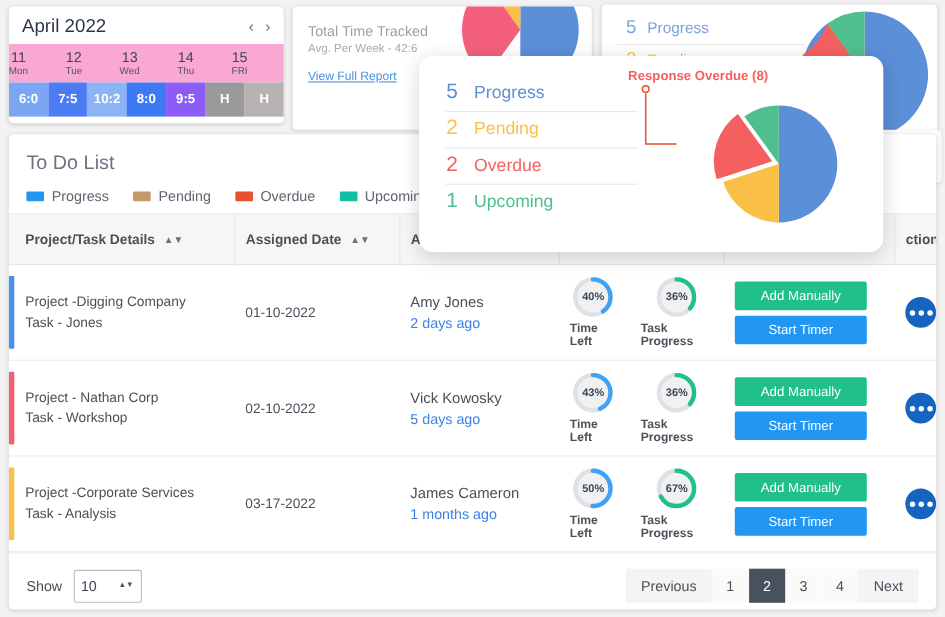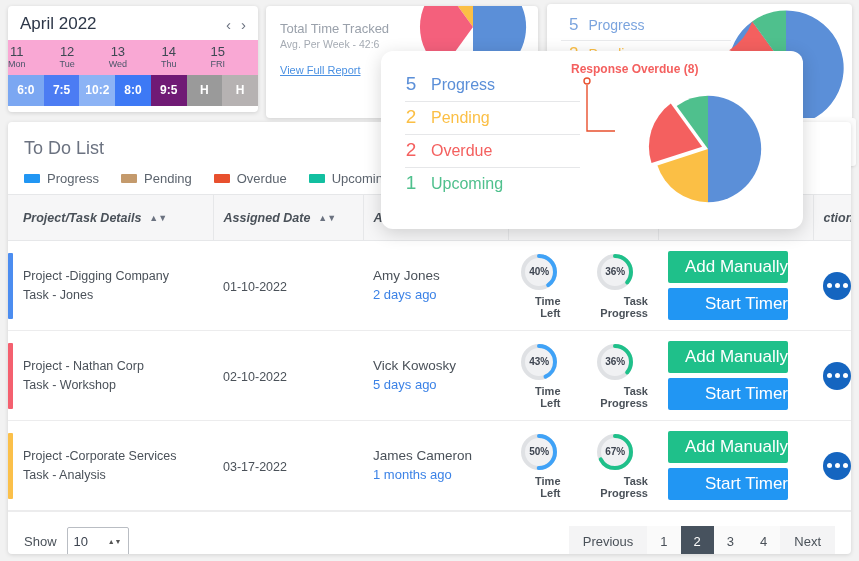--- a/index.html
+++ b/index.html
@@ -87,50 +87,50 @@
   .legend-item { display: flex; align-items: center; gap: 7px; }
   .legend-sw { width: 16px; height: 9px; border-radius: 1px; }
   .legend-tx { font-size: 13px; color: #5c646e; }
 
   
   table.todo { width: 100%; border-collapse: collapse; table-layout: fixed; }
   table.todo thead th {
     background: #f6f6f7; border-top: 1px solid #e6e7e9; border-bottom: 1px solid #e6e7e9;
     border-right: 1px solid #e6e7e9;
     font-size: 12.5px; color: #4a5159; font-weight: bold;
-    text-align: left; padding: 14px 10px; height: 46px; font-style: italic;
+    text-align: left; padding: 14px 10px; height: 46px;
   }
   table.todo thead th:last-child { border-right: none; }
   .th-inner { display: flex; align-items: center; gap: 8px; }
   .sort-ico { color: #6b7280; font-size: 9px; line-height: 8px; display: inline-flex; flex-direction: column; }
 
   table.todo tbody td {
     border-bottom: 1px solid #ececed; padding: 10px 10px; vertical-align: middle;
     height: 86px;
   }
   .accent-cell { width: 5px !important; padding: 0 !important; }
   .accent-bar { width: 5px; height: 66px; border-radius: 1px; }
 
   .proj-line { font-size: 12.5px; color: #4a5159; line-height: 19px; }
   .date-tx { font-size: 12.5px; color: #4a5159; }
   .assignee { font-size: 13.5px; color: #4a5159; line-height: 19px; }
   .ago { font-size: 13px; color: #3b82e6; line-height: 20px; }
 
-  .ring-wrap { display: flex; flex-direction: column; align-items: center; gap: 4px; text-align: right; }
+  .ring-wrap { display: flex; flex-direction: column; align-items: center; gap: 4px; }
   .ring-lbl { font-size: 11px; color: #4a5159; font-weight: bold; }
   .ring-pct {
     position: absolute; inset: 0; display: flex; align-items: center;
     justify-content: center; font-size: 10px; color: #3d4450; font-weight: bold;
   }
   .ring { position: relative; width: 38px; height: 38px; }
 
   .btns { display: flex; flex-direction: column; gap: 5px; width: 120px; }
   .btn {
-    border: none; color: #fff; font-size: 17px; padding: 6px 0;
-    border-radius: 2px; cursor: pointer; font-family: inherit; text-align: right;
+    border: none; color: #fff; font-size: 12px; padding: 6px 0;
+    border-radius: 2px; cursor: pointer; font-family: inherit; text-align: center;
   }
   .btn-add { background: #1fc08a; }
   .btn-timer { background: #2196f3; }
 
   .more-dot {
     width: 28px; height: 28px; border-radius: 50%; background: #1565c0;
     display: flex; align-items: center; justify-content: center; gap: 3px; cursor: pointer;
   }
   .more-dot i { width: 5px; height: 5px; border-radius: 50%; background: #fff; display: block; }
 
@@ -218,21 +218,21 @@
         <div class="cal-day">
           <div class="cal-dnum">17</div>
           <div class="cal-dname">Sun</div>
         </div>
       </div>
     <div class="cal-hoursrow" id="cal-hours">
         <div class="cal-hour" style="background: rgb(123, 167, 242);">6:0</div>
         <div class="cal-hour" style="background: rgb(76, 124, 243);">7:5</div>
         <div class="cal-hour" style="background: rgb(140, 179, 245);">10:2</div>
         <div class="cal-hour" style="background: rgb(61, 121, 245);">8:0</div>
-        <div class="cal-hour" style="background: #701a75;">9:5</div>
+        <div class="cal-hour" style="background: #8b5cf6;">9:5</div>
         <div class="cal-hour" style="background: rgb(154, 154, 154);">H</div>
         <div class="cal-hour" style="background: rgb(182, 178, 178);">H</div>
       </div>
   </div>
 
   <div class="card" id="time-card">
     <div class="tt-sub">Total Time Tracked</div>
     <div class="tt-avg">Avg. Per Week - 42:6</div>
     <div class="tt-link">View Full Report</div>
     <div class="tt-pie">

